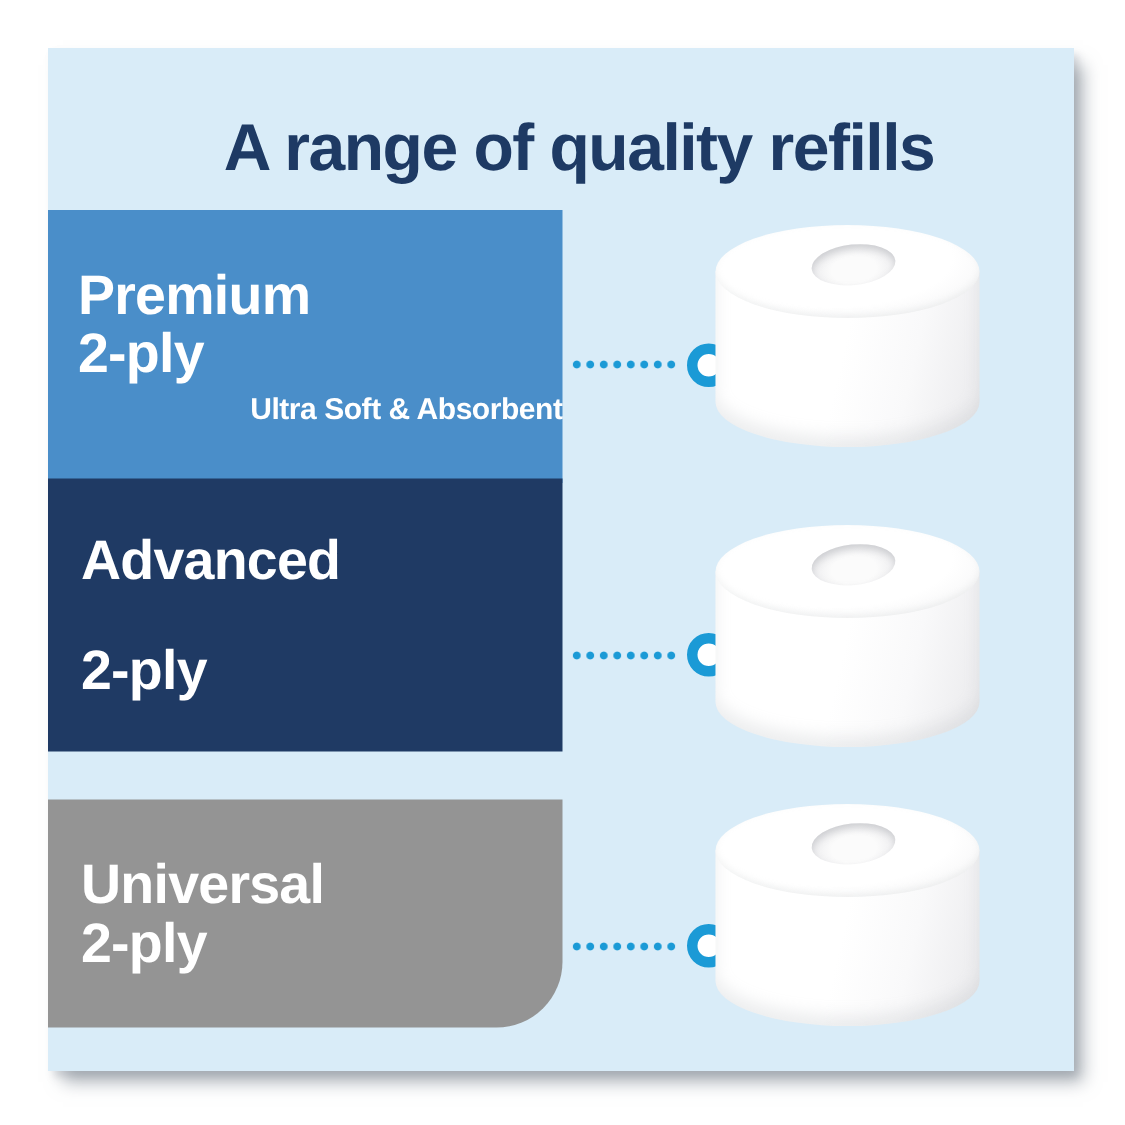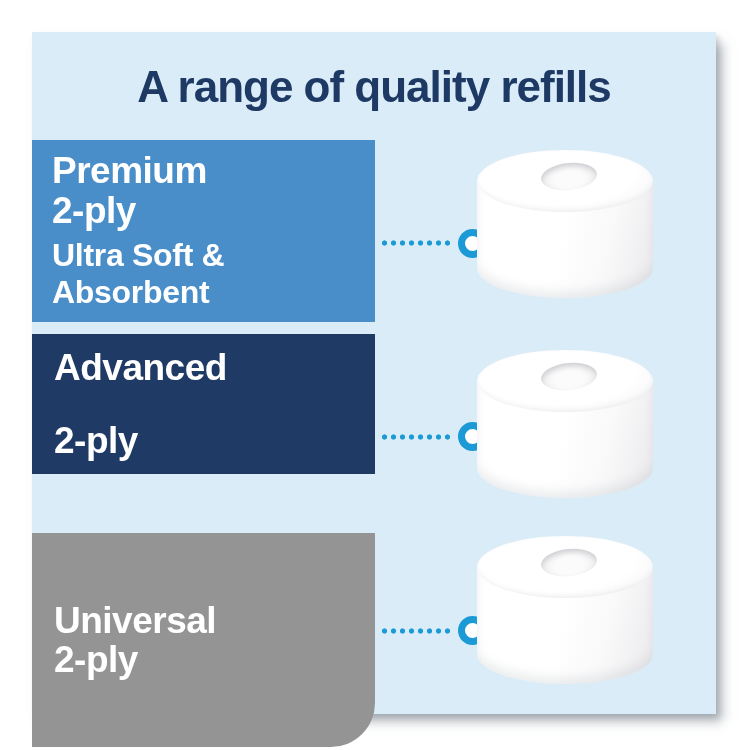--- a/index.html
+++ b/index.html
@@ -12,39 +12,39 @@
   .stage{position:relative;width:750px;height:750px;background:#ffffff;}
 
   .card{
     position:absolute;left:32px;top:32px;width:684px;height:682px;
     background:#d9ecf8;
     box-shadow:8px 9px 11px -2px rgba(110,120,132,0.55), 3px 4px 5px rgba(130,140,150,0.25);
   }
 
   .title{
     position:absolute;left:0;top:30px;width:100%;
-    margin:0;text-align:center;
+    margin:12px;text-align:center;
     font-size:44px;font-weight:bold;letter-spacing:-1px;
     color:#1e3a64;
   }
 
   .tier{
     position:absolute;left:0;width:343px;
     display:flex;flex-direction:column;justify-content:center;
     padding-left:22px;box-sizing:border-box;
     color:#ffffff;
   }
   .tier-1{top:108px;height:182px;padding-left:20px;}
-  .tier-2{top:302px;height:140px;gap:34px;}
-  .tier-3{top:501px;height:214px;border-radius:0 0 44px 0;}
+  .tier-2{top:287px;height:182px;gap:34px;}
+  .tier-3{top:501px;height:152px;border-radius:0 0 44px 0;}
   .tier-name,.tier-ply{
     font-size:37px;font-weight:bold;line-height:1.06;letter-spacing:-0.5px;
   }
   .tier-sub{
-    margin-top:7px;font-size:32px;font-weight:bold;letter-spacing:-0.3px;
+    margin-top:7px;font-size:20px;font-weight:bold;letter-spacing:-0.3px;text-align:right;
   }
 
   .dots{
     position:absolute;left:348px;width:71px;height:6px;
     background-image:radial-gradient(circle, #1b9ad6 2.3px, rgba(27,154,214,0) 2.9px);
     background-size:9px 6px;background-repeat:repeat-x;background-position:left center;
   }
   .dots-1{top:208px;}
   .dots-2{top:402px;}
   .dots-3{top:596px;}

